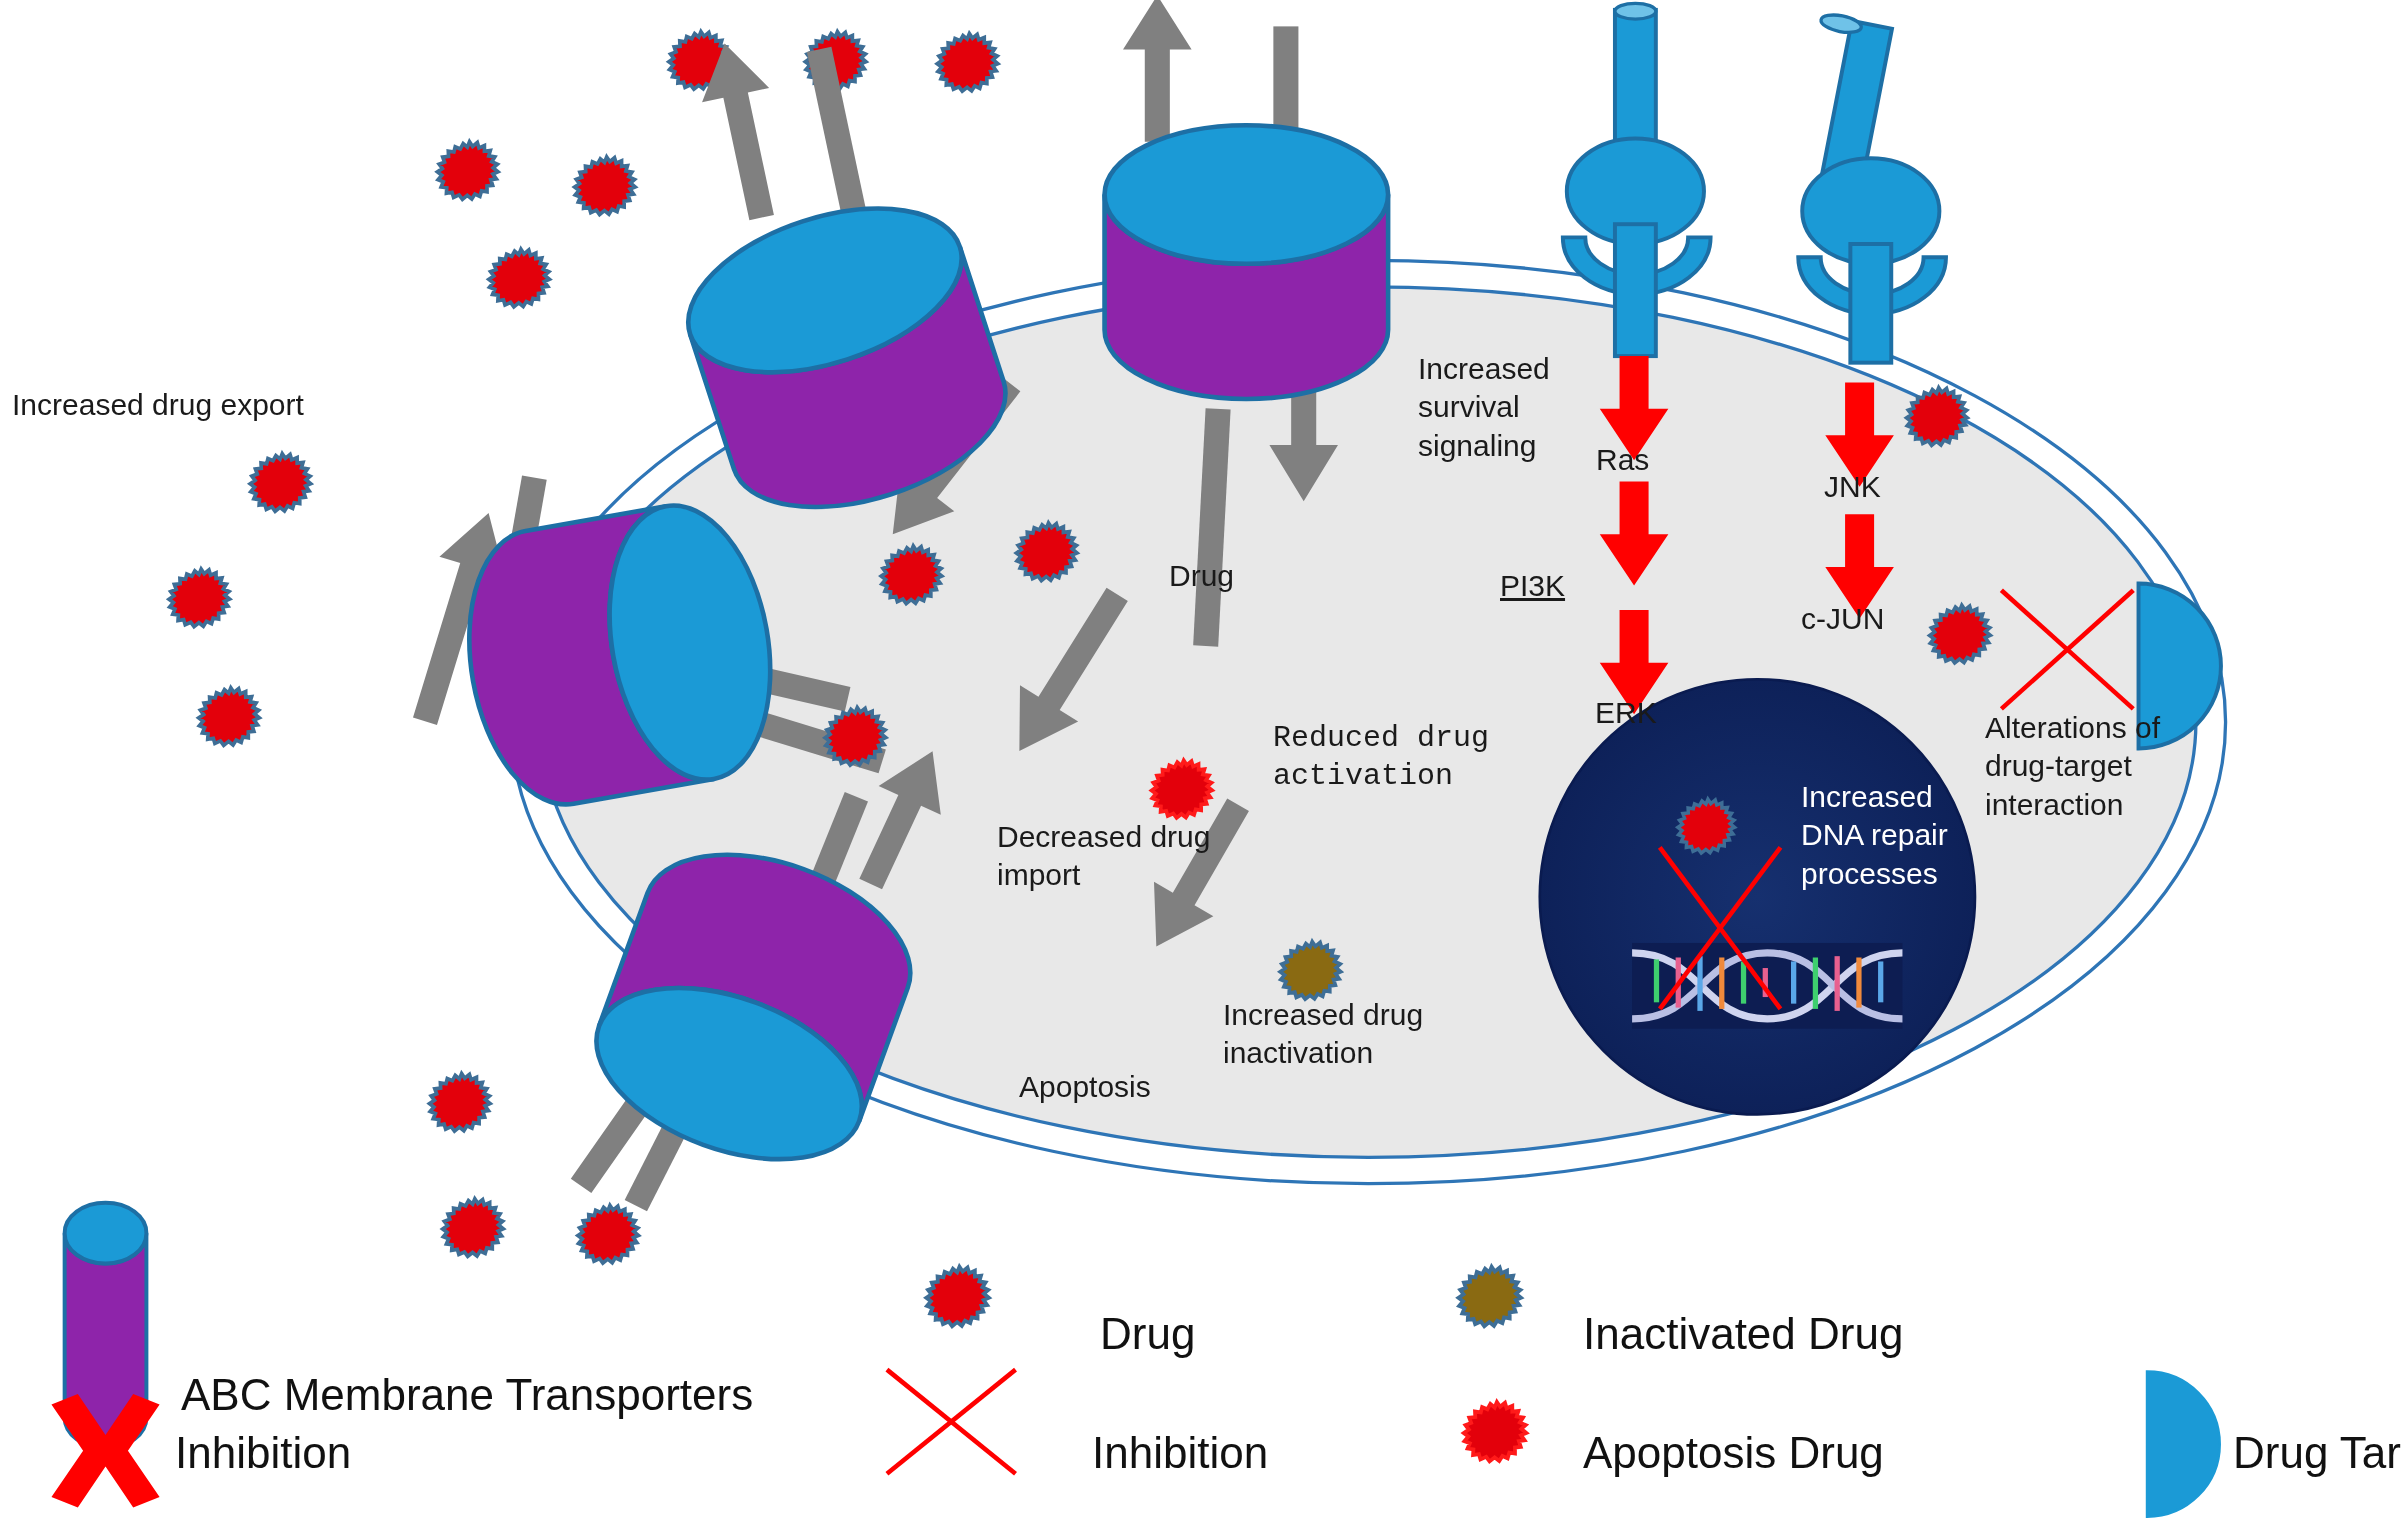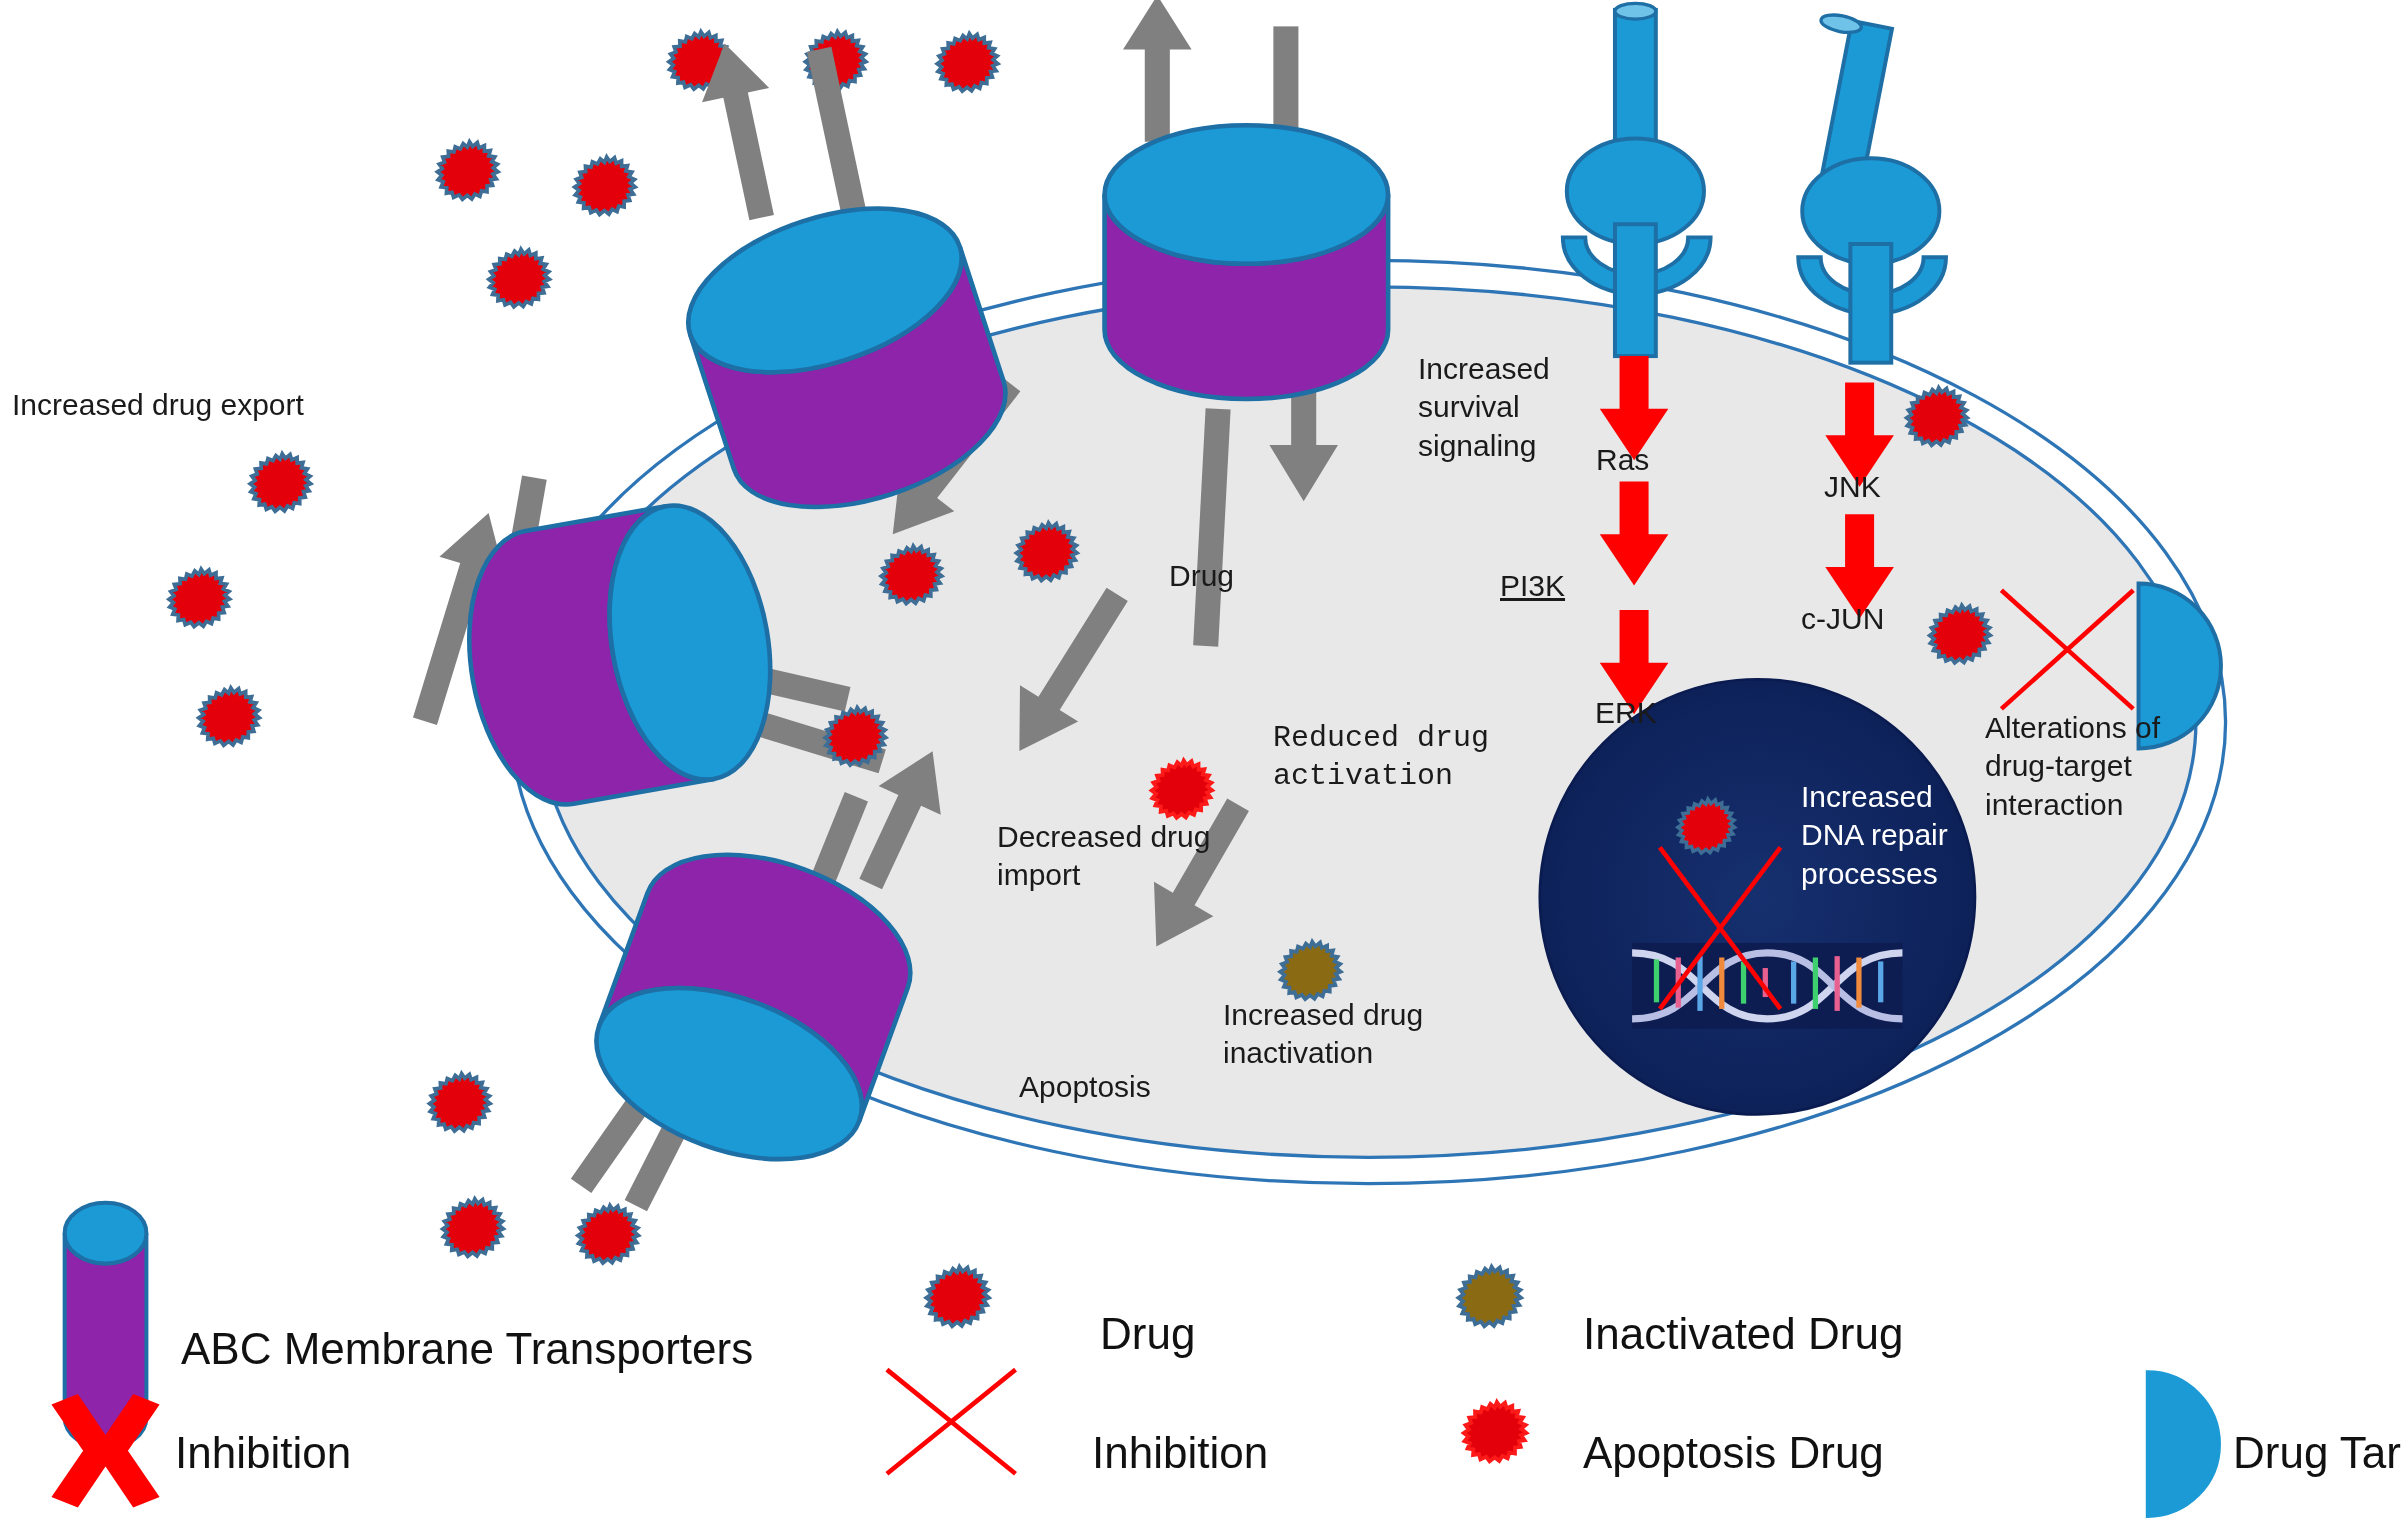--- a/index.html
+++ b/index.html
@@ -281,21 +281,21 @@
 <div class="lbl w" style="left:1801px;top:778px;">Increased
 DNA repair
 processes</div>
 
 <div class="pw" style="left:1596px;top:443px;text-align:center;">Ras</div>
 <div class="pw" style="left:1500px;top:569px;text-decoration:underline;">PI3K</div>
 <div class="pw" style="left:1595px;top:696px;">ERK</div>
 <div class="pw" style="left:1824px;top:470px;">JNK</div>
 <div class="pw" style="left:1801px;top:602px;">c-JUN</div>
 
-<div class="legend-lbl" style="left:181px;top:1324px;">ABC Membrane Transporters</div>
+<div class="legend-lbl" style="left:181px;top:1370px;">ABC Membrane Transporters</div>
 <div class="legend-lbl" style="left:175px;top:1428px;">Inhibition</div>
 <div class="legend-lbl" style="left:1100px;top:1309px;">Drug</div>
 <div class="legend-lbl" style="left:1092px;top:1428px;">Inhibition</div>
 <div class="legend-lbl" style="left:1583px;top:1309px;">Inactivated Drug</div>
 <div class="legend-lbl" style="left:1583px;top:1428px;">Apoptosis Drug</div>
 <div class="legend-lbl" style="left:2233px;top:1428px;">Drug Target</div>
 
 </div>
 
 

